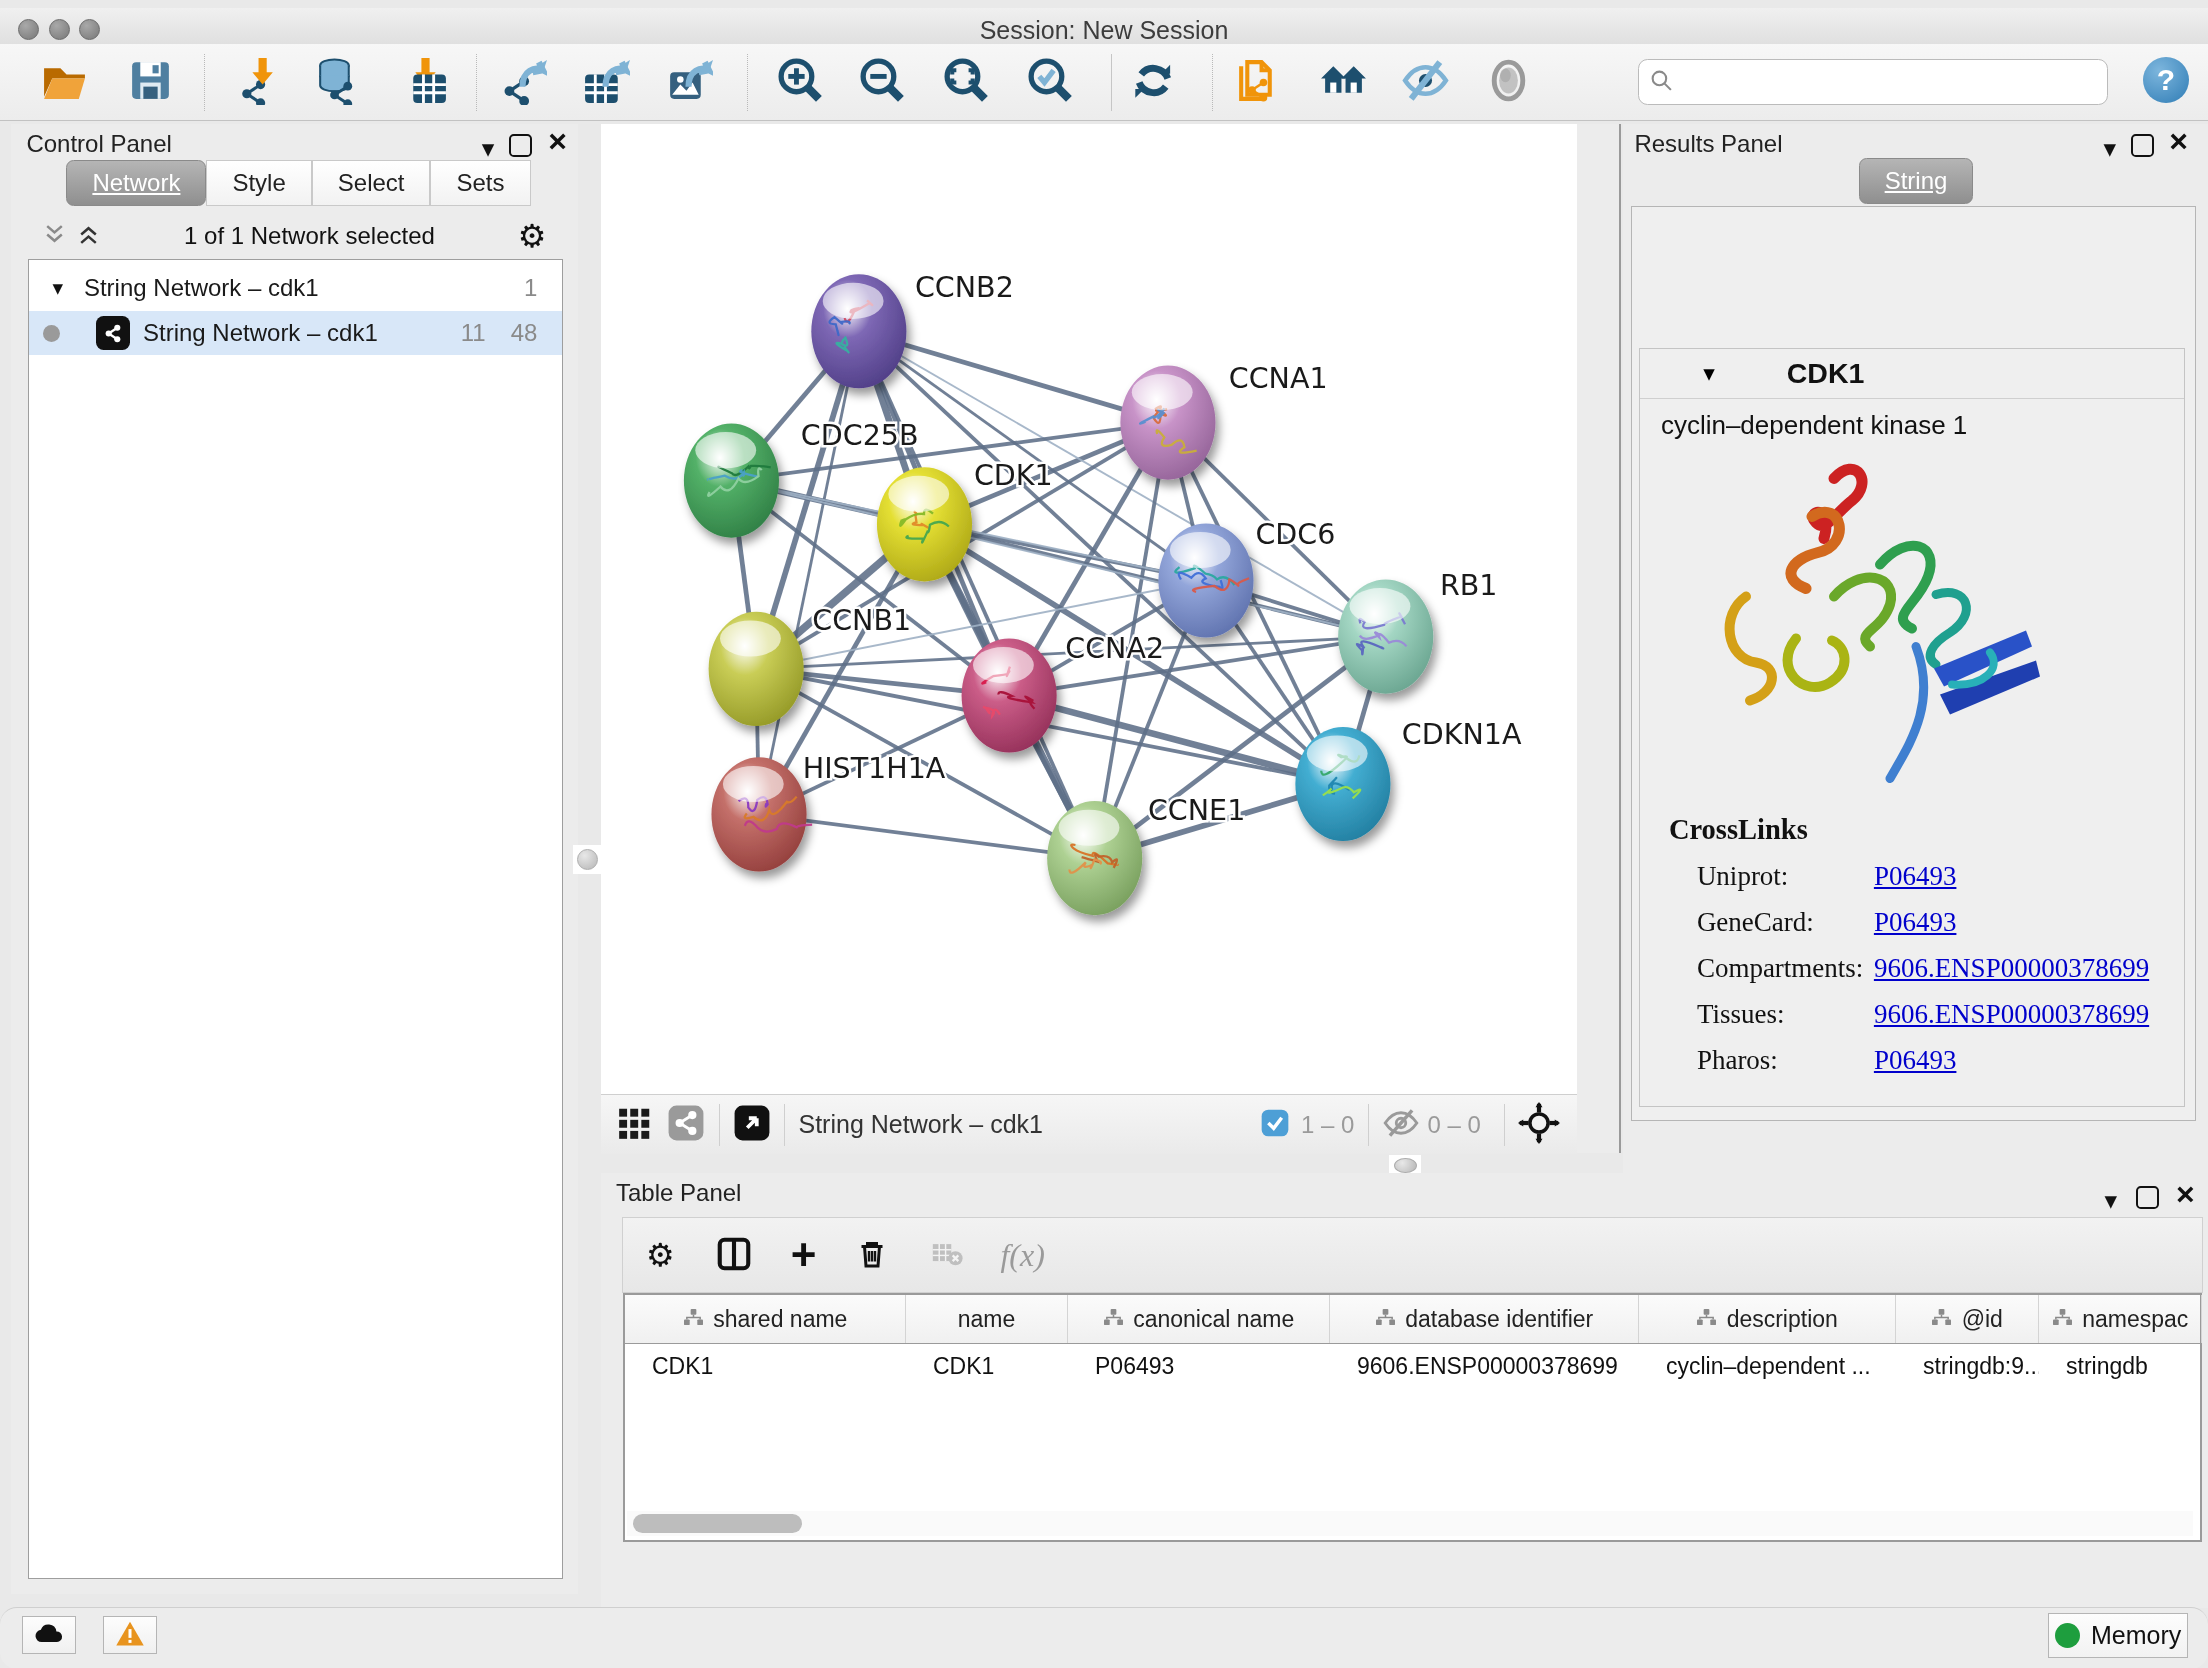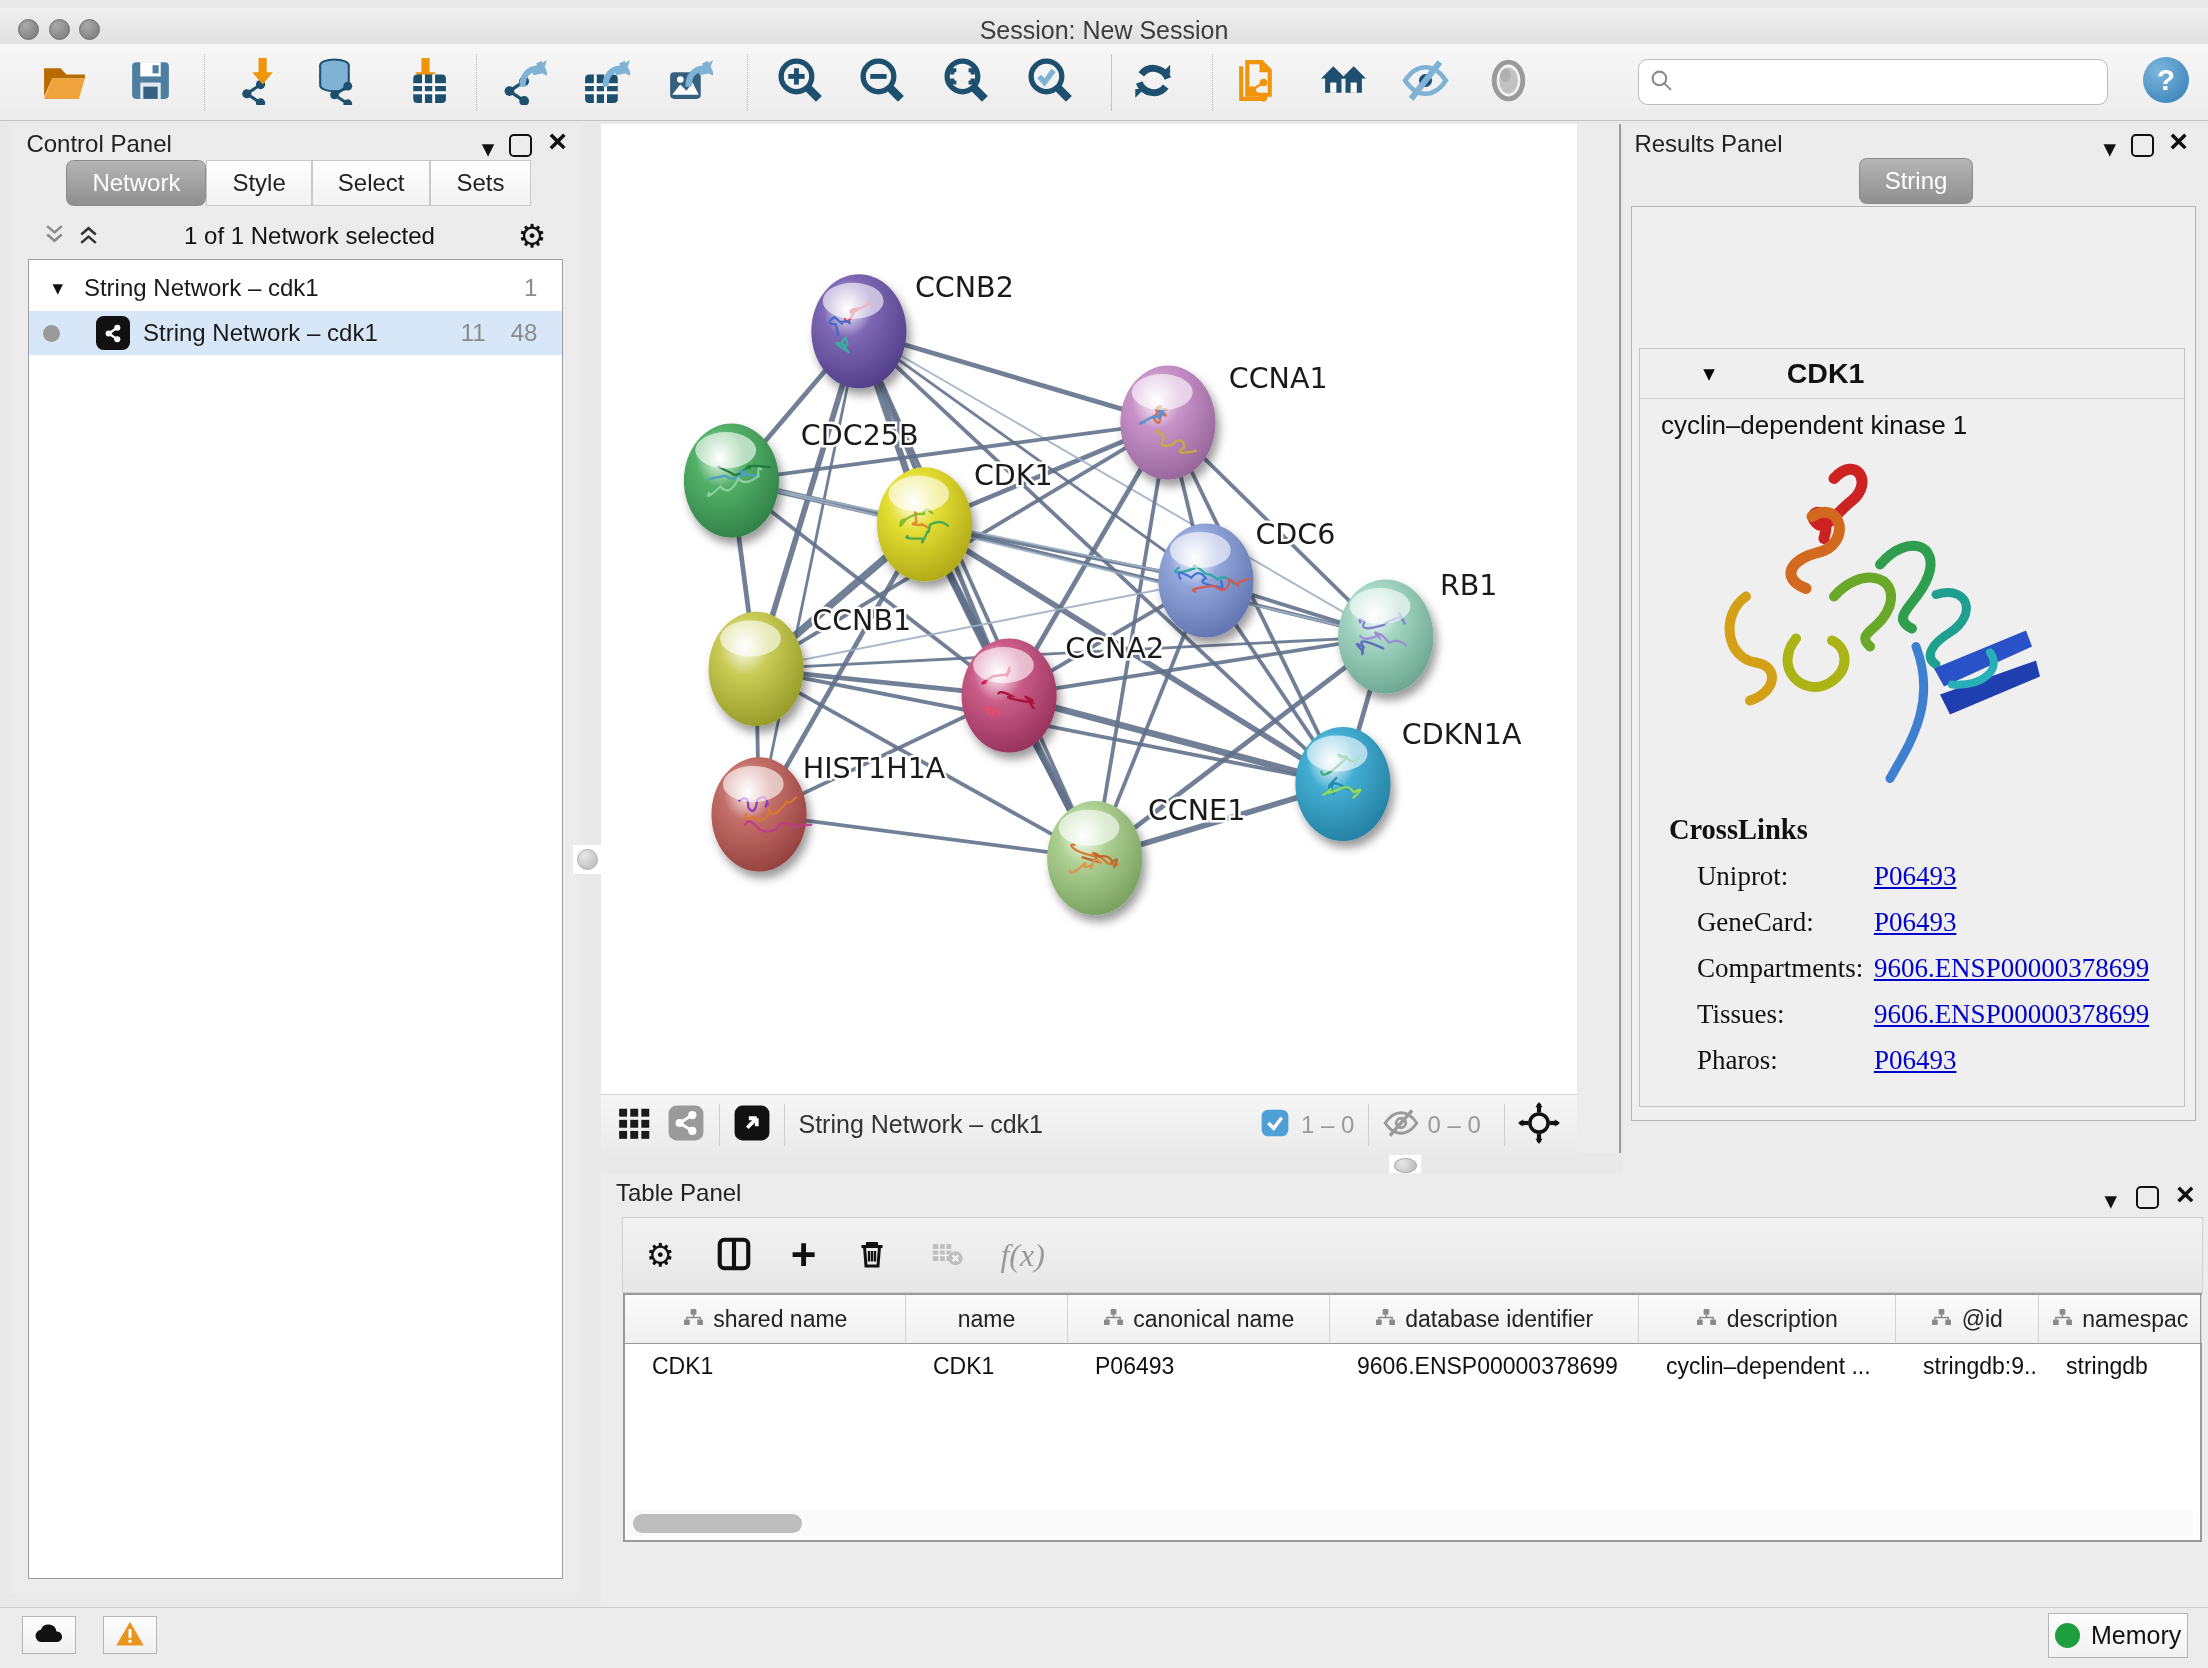--- a/index.html
+++ b/index.html
@@ -28,21 +28,21 @@
   
   .panel-title{font-size:24px;color:#222;}
   .ph-icons{position:absolute;display:flex;gap:21px;align-items:center;}
   .ph-caret{font-size:25px;color:#111;}
   .ph-restore{width:23px;height:23px;border:2.9px solid #111;border-radius:4.8px;box-sizing:border-box;}
   .ph-close{font-size:32px;font-weight:bold;color:#111;line-height:23px;}
   .tabbar-tab{height:44px;display:inline-flex;align-items:center;justify-content:center;
     padding:0 25px;font-size:24px;background:linear-gradient(#fff,#f2f2f2);
     border:1px solid #c9c9c9;color:#222;}
   .tabbar-tab.sel{background:linear-gradient(#b5b5b5,#8f8f8f);color:#fff;
-    border-color:#8a8a8a;border-radius:7.6px;}
+    border-color:#8a8a8a;border-radius:7.6px;text-decoration:underline;}
   
   #control-panel{left:11.4px;top:124px;width:567px;height:1470px;background:#ececec;}
   #cp-box{position:absolute;left:17px;top:135px;width:533px;height:1318px;background:#fff;
     border:1.9px solid #9e9e9e;}
   .net-row{position:absolute;left:0;width:100%;height:44px;display:flex;align-items:center;font-size:24px;color:#1a1a1a;}
   .net-row .cnt{color:#8a8a8a;}
   .share-badge{width:34px;height:34px;border-radius:7.6px;background:#111;display:flex;align-items:center;justify-content:center;}
   
   #net-canvas{left:601px;top:124px;width:976px;height:970px;background:#fff;}
   #canvas-bar{left:601px;top:1094px;width:976px;height:59px;background:linear-gradient(#f6f6f6,#eaeaea);
@@ -73,21 +73,21 @@
   #tp-table{position:absolute;left:22px;top:120px;width:1575px;height:245px;background:#fff;border:2.9px solid #9a9a9a;}
   #tp-header{display:flex;height:48px;background:linear-gradient(#fbfbfb,#f0f0f0);border-bottom:1.9px solid #9a9a9a;}
   .th{display:flex;align-items:center;justify-content:center;gap:9.5px;font-size:23px;color:#222;
       border-right:1px solid #d4d4d4;box-sizing:border-box;overflow:hidden;white-space:nowrap;}
   #tp-row{display:flex;height:44px;align-items:center;}
   .td{font-size:23px;color:#111;padding-left:27px;box-sizing:border-box;overflow:hidden;white-space:nowrap;}
   #tp-hscroll{position:absolute;left:1.9px;bottom:3.8px;width:1566px;height:25px;background:#fafafa;}
   #tp-thumb{position:absolute;left:5.7px;top:2.9px;width:169px;height:19px;background:#bdbdbd;border-radius:9.5px;}
   #tp-tabs{position:absolute;left:0;bottom:5.7px;width:100%;display:flex;justify-content:center;}
   
-  #statusbar{left:0;top:1607px;width:2208px;height:61px;background:#ececec;border-top:1px solid #cfcfcf;}
+  #statusbar{left:0;top:1607px;width:2208px;height:61px;background:#ececec;border-top:1px solid #cfcfcf;border-radius:17px;}
   .sb-btn{position:absolute;top:7.6px;width:54px;height:38px;background:linear-gradient(#fdfdfd,#f0f0f0);
     border:1.9px solid #b5b5b5;display:flex;align-items:center;justify-content:center;box-sizing:border-box;}
   #memory-btn{position:absolute;left:2048px;top:4.8px;width:140px;height:45px;background:linear-gradient(#fdfdfd,#f2f2f2);
     border:1.9px solid #b5b5b5;display:flex;align-items:center;justify-content:center;gap:11.4px;font-size:25px;color:#111;box-sizing:border-box;}
   .grip{position:absolute;width:28.5px;height:28.5px;background:#fff;display:flex;align-items:center;justify-content:center;}
   .grip i{width:19px;height:19px;border-radius:50%;background:radial-gradient(circle at 35% 30%,#e8e8e8,#b5b5b5);border:1px solid #adadad;}
   .gearglyph{font-size:32px;color:#111;}
 </style>
 </head>
 <body>

